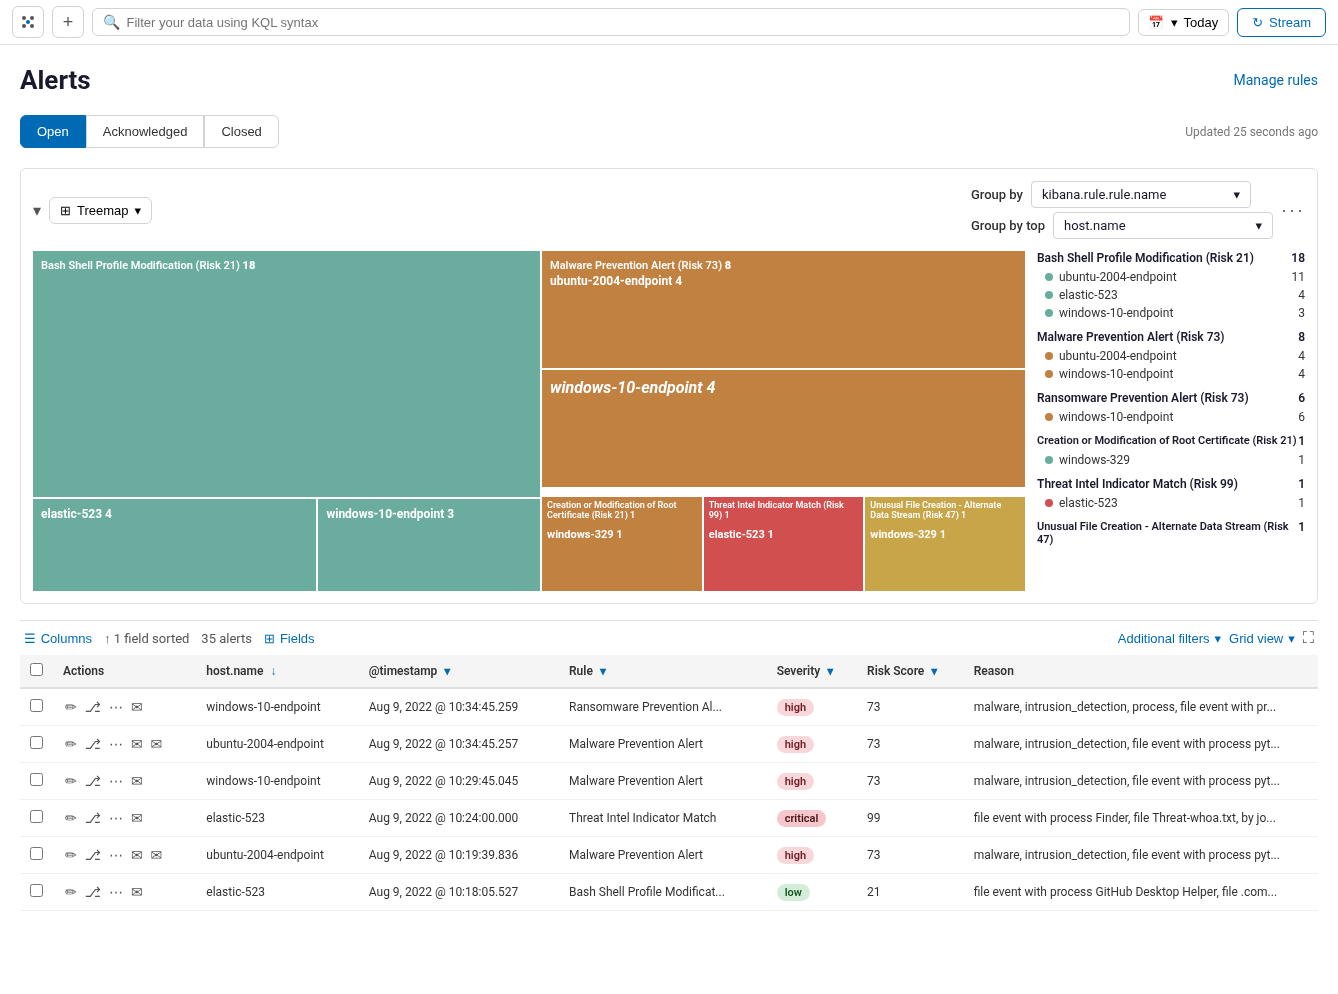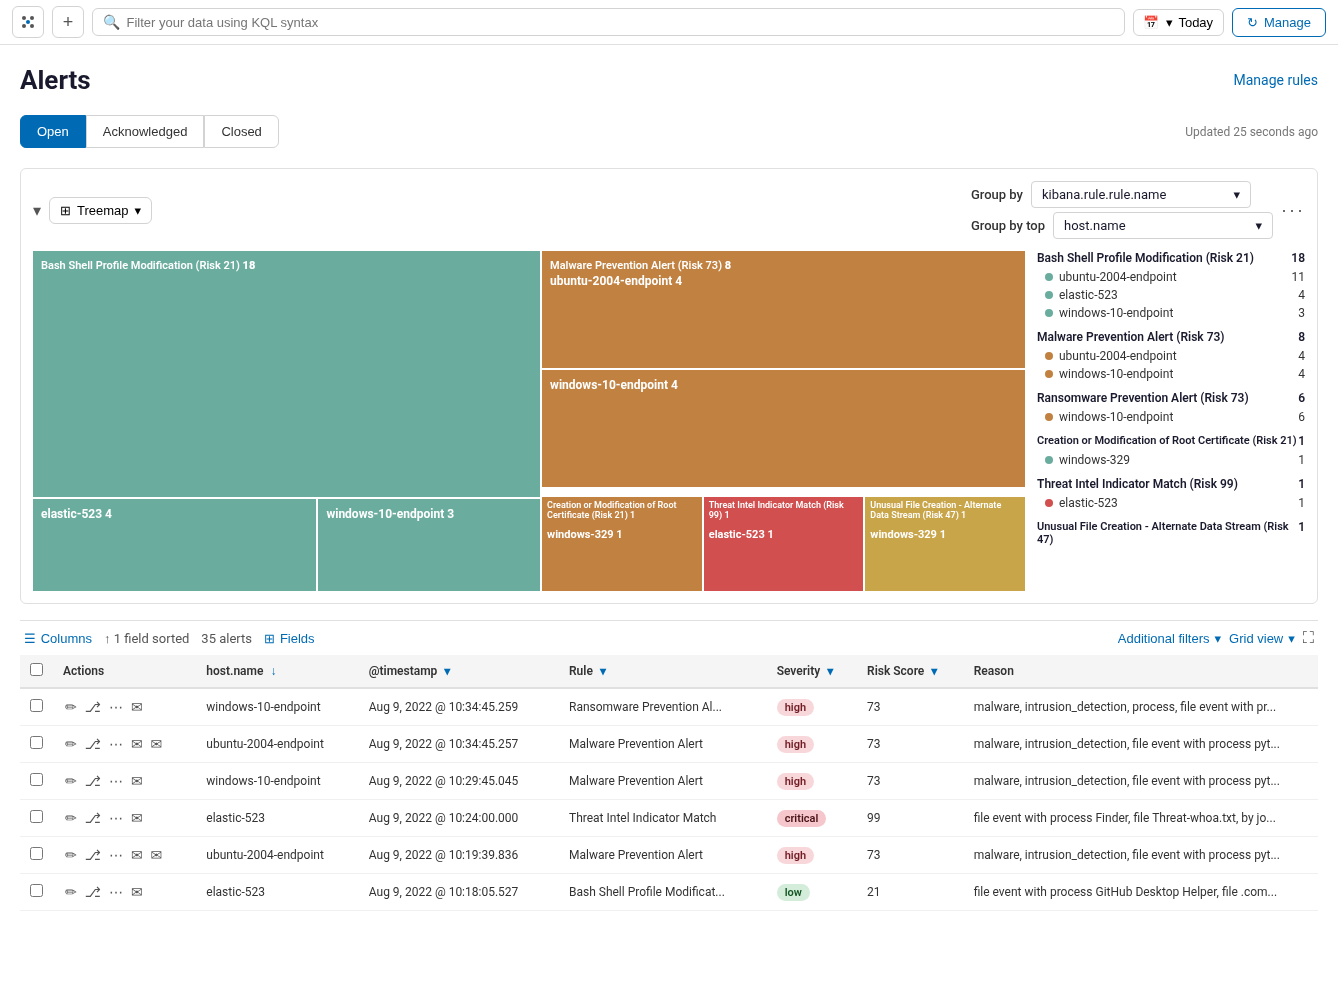--- a/index.html
+++ b/index.html
@@ -153,21 +153,21 @@
     <input type="text" placeholder="Filter your data using KQL syntax" style="">
   </div>
   <div class="top-bar-right">
     <button class="date-picker-btn">
       <span>📅</span>
       <span>▾</span>
       <span>Today</span>
     </button>
     <button class="refresh-btn">
       <span>↻</span>
-      <span>Manage</span>
+      <span>Stream</span>
     </button>
   </div>
 </div>
 
 <div class="page-content">
 
   <div class="page-header">
     <h1 class="page-title">Alerts</h1>
     <a class="manage-rules-link">Manage rules</a>
   </div>
@@ -233,21 +233,21 @@
         <div style="flex:1; display:flex; flex-direction:column; gap:10px;">
 
           <div style="display:flex;gap:2px;flex:2.5;">
 
             <div style="flex:1;display:flex;flex-direction:column;gap:2px;">
               <div style="background:#c08141;color:#fff;padding:8px;flex:1;position:relative;">
                 <div style="font-size:11px;font-weight:600;margin-bottom:2px;">Malware Prevention Alert (Risk 73) <b>8</b></div>
                 <div style="font-size:12px;font-weight:700;">ubuntu-2004-endpoint 4</div>
               </div>
               <div style="background:#c08141;color:#fff;padding:8px;flex:1;">
-                <div style="font-size:12px;font-weight:700;">windows-10-endpoint 4</div>
+                <div style="font-size:16px;font-weight:700;font-style:italic;">windows-10-endpoint 4</div>
               </div>
             </div>
 
           </div>
 
           <div style="display:flex;gap:2px;flex:1;">
 
             <div style="flex:1;display:flex;flex-direction:column;gap:0;">
               <div style="background:#c08141;color:#fff;padding:3px 5px;font-size:9px;font-weight:600;flex-shrink:0;">
                 Creation or Modification of Root Certificate (Risk 21) 1

